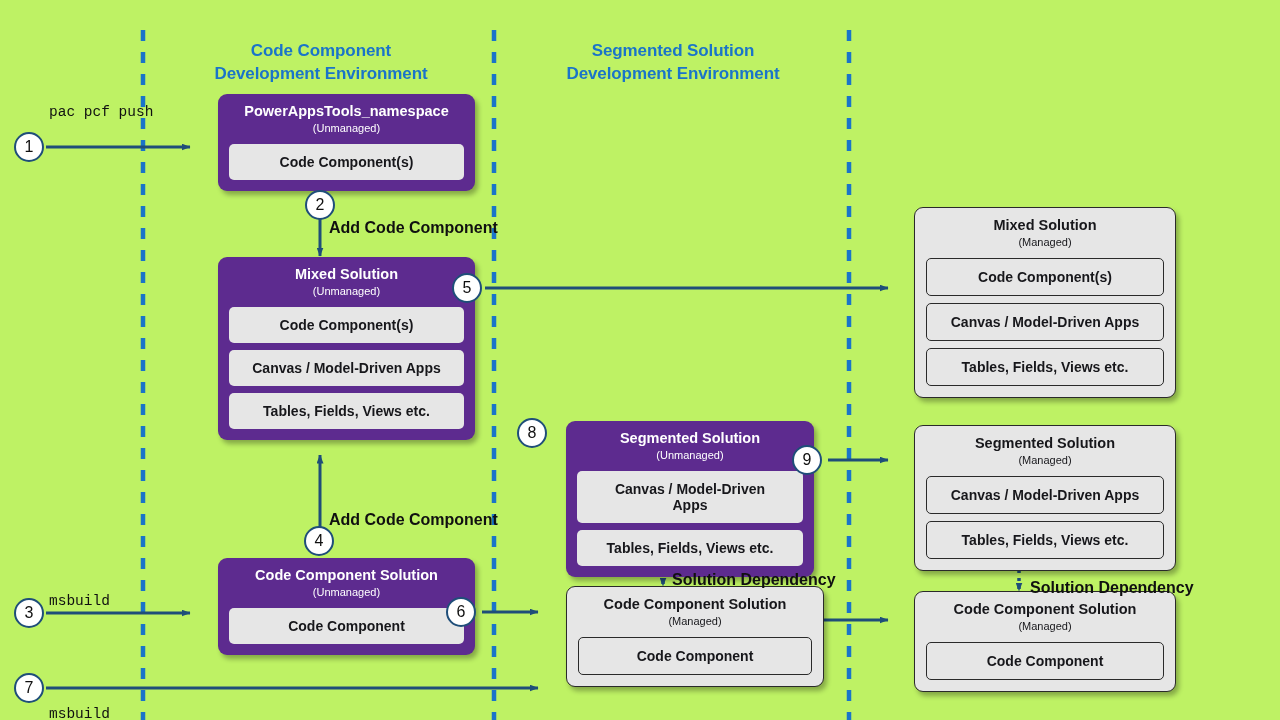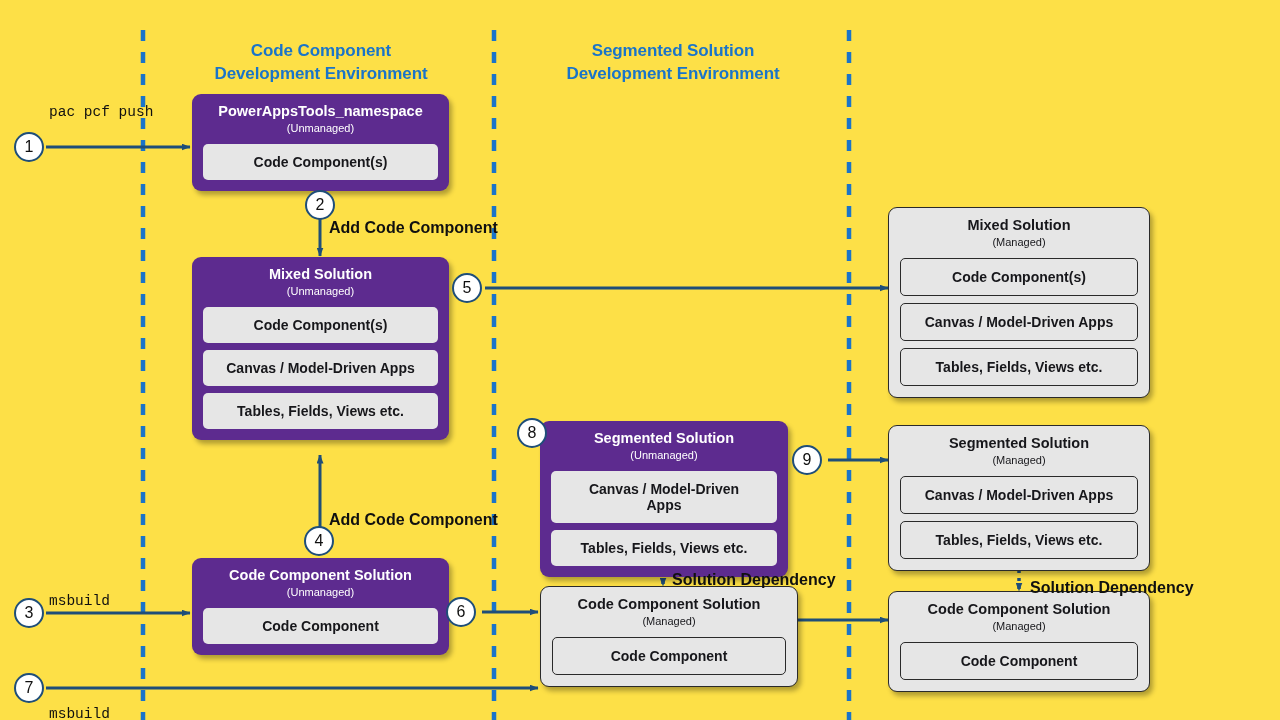--- a/index.html
+++ b/index.html
@@ -4,21 +4,21 @@
 <style>
   html, body {
     margin: 0;
     padding: 0;
     background: #ffffff;
   }
   #canvas {
     position: relative;
     width: 1280px;
     height: 720px;
-    background: #fde047;
+    background: #bef264;
     font-family: "Liberation Sans", sans-serif;
     overflow: hidden;
   }
   #svg-layer {
     position: absolute;
     left: 0;
     top: 0;
     width: 1280px;
     height: 720px;
     pointer-events: none;
@@ -34,20 +34,21 @@
     line-height: 23px;
     letter-spacing: -0.1px;
   }
 
   
   .sol {
     position: absolute;
     border-radius: 9px;
     box-sizing: border-box;
     padding: 8px 11px 11px 11px;
+    margin-left: 26px;
   }
   .sol.unmanaged {
     background: #5d2b8f;
     box-shadow: 3px 4px 5px rgba(0,0,0,0.30);
   }
   .sol.managed {
     background: #e6e6e6;
     border: 1px solid #2a2a2a;
     box-shadow: 3px 4px 5px rgba(0,0,0,0.30);
   }

